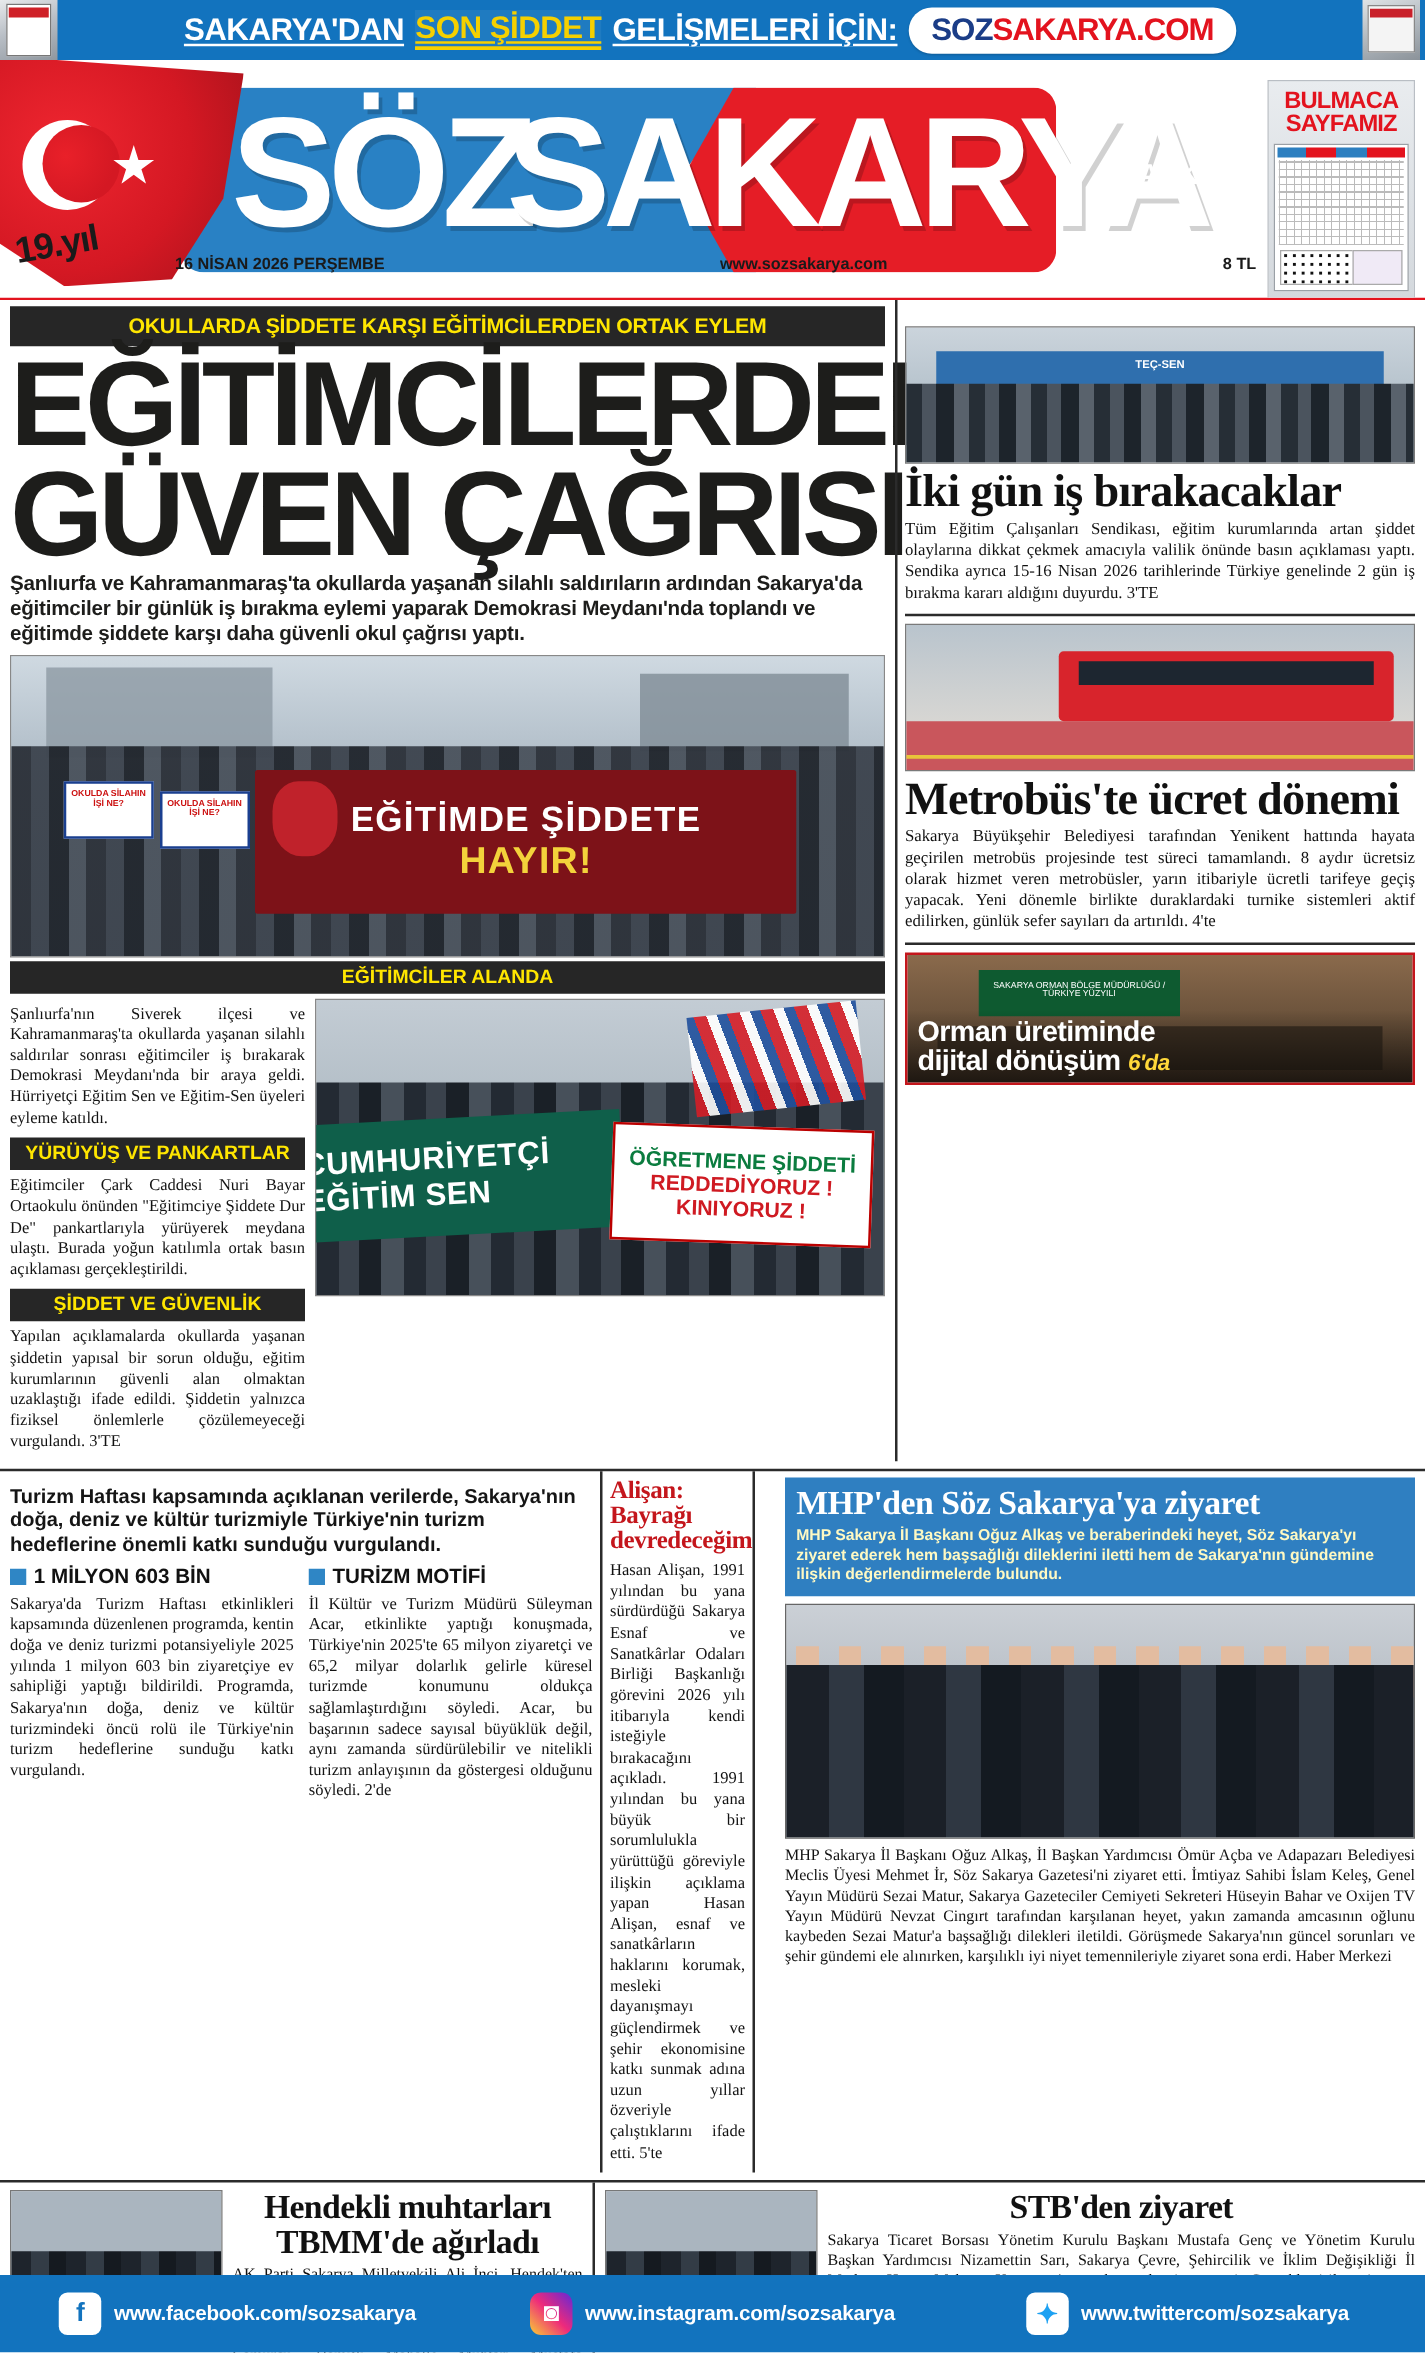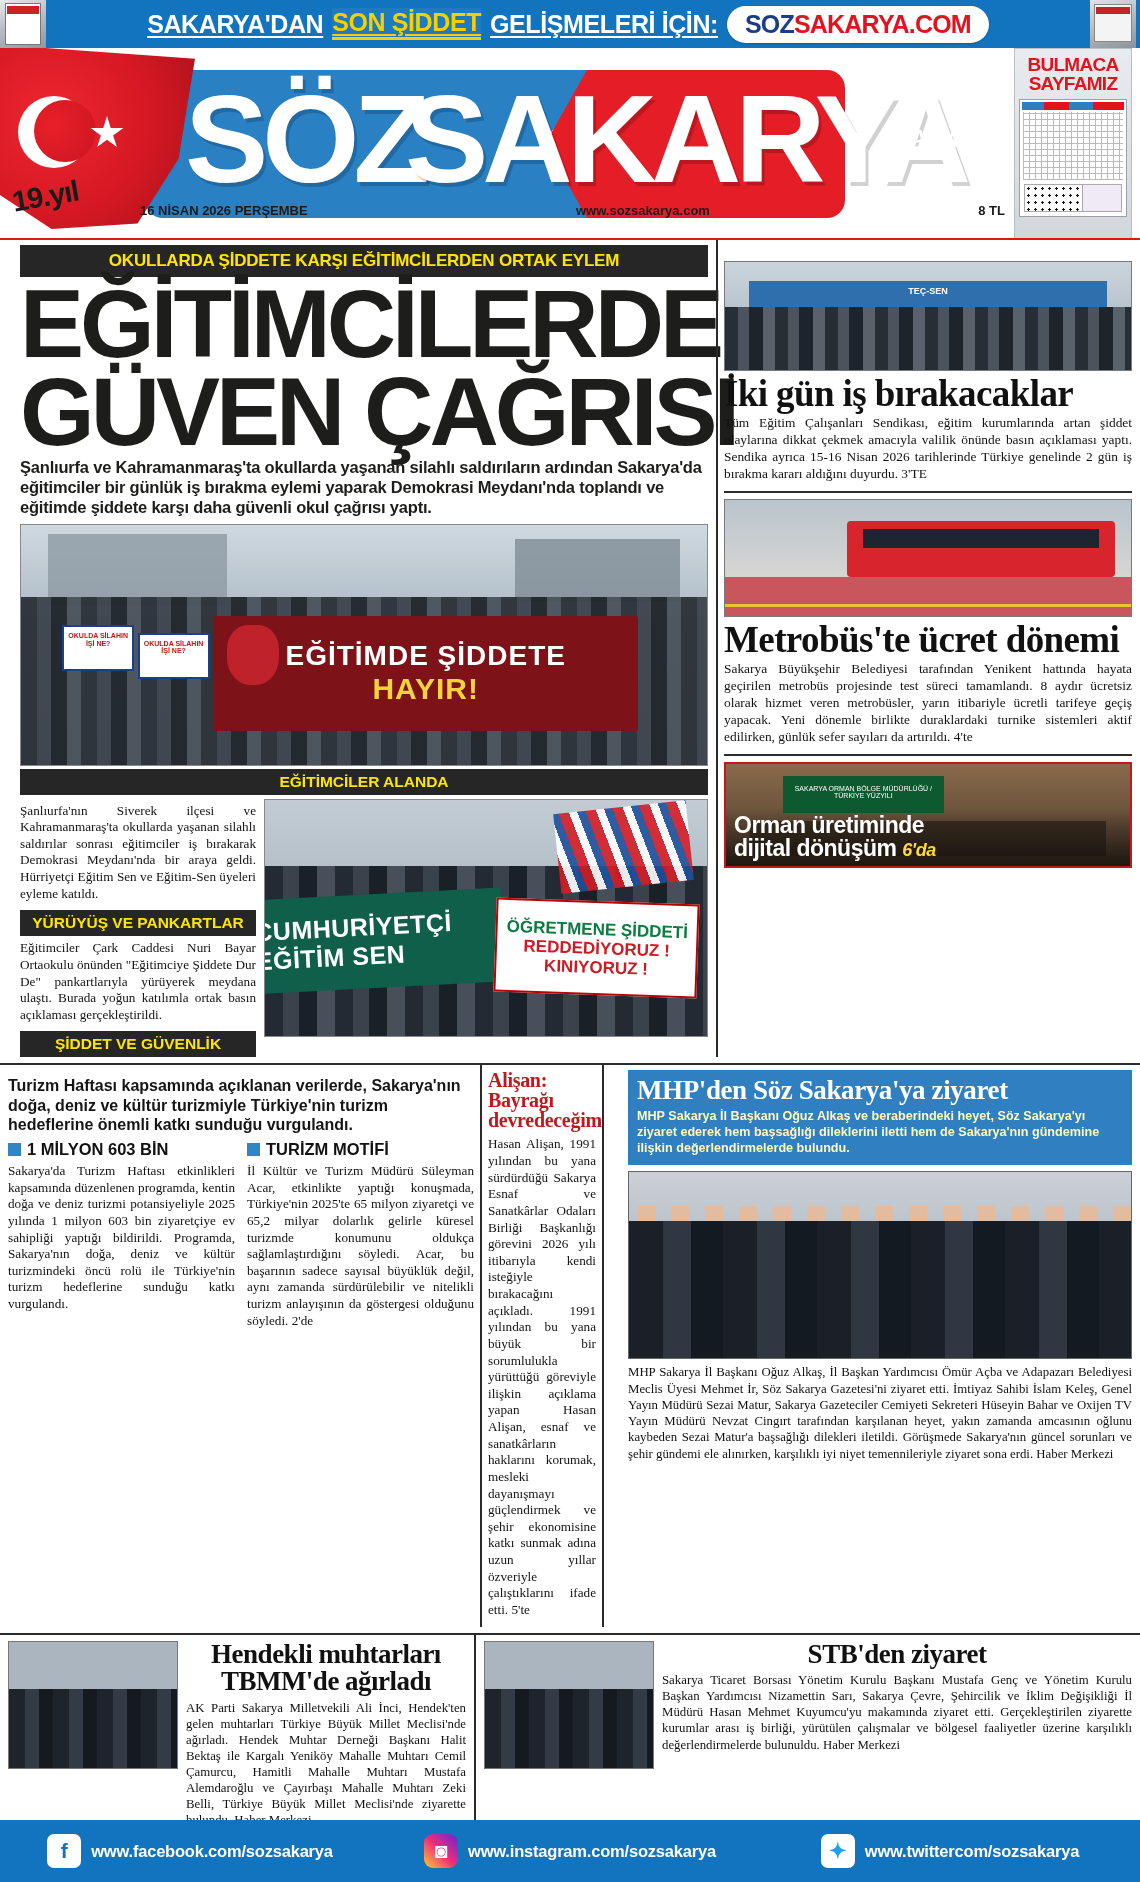--- a/index.html
+++ b/index.html
@@ -116,21 +116,21 @@
   .logo-sakarya {
     position:absolute; left: 405px; top: 28px; z-index: 5;
     font-size: 125px; font-weight: 800; color:#fff; letter-spacing:-6px;
     line-height: 1; text-shadow: 3px 4px 0 #0000002e;
   }
   .halkin {
     position:absolute; right: 95px; top: 78px; z-index: 6;
     color:#fff; font-size: 23px; font-weight: 700; letter-spacing: 0.5px;
   }
   .bulmaca-box {
-    position:absolute; right: 8px; top: 0; width: 118px; height: 215px;
+    position:absolute; right: 8px; top: 16px; width: 118px; height: 215px;
     background: linear-gradient(180deg,#e9ecef 0%,#cfd4d9 100%);
     border: 1px solid #b9bec4; z-index: 7;
   }
   .bulmaca-title {
     text-align:center; color:#e3131e; font-weight:800; font-size:19px;
     line-height: 1.02; padding-top: 6px; letter-spacing:-0.7px;
   }
   .bulmaca-thumb {
     margin: 5px 4px 0 4px; height: 118px; background:#fff;
     border:1px solid #9aa0a6; position:relative; overflow:hidden;
@@ -156,21 +156,21 @@
   }
   .dateline {
     position:absolute; left:140px; right: 135px; top: 155px; z-index: 8;
     display:flex; align-items:center; justify-content:space-between;
     font-size: 13px; font-weight: 700; color: #1a1a1a;
   }
   .rule-red { height:2px; background:#e3131e; margin: 0; }
 
   
   .content { display:flex; padding: 0; }
-  .col-left { width: 716px; padding: 5px 8px 0 20px; }
+  .col-left { width: 716px; padding: 5px 8px 0 8px; }
   .col-right { width: 424px; padding: 21px 8px 0 6px; border-left: 2px solid #2b2b2b; }
 
   .kicker {
     background:#262626; color:#ffe600; font-weight:800; font-size:17px;
     text-align:center; padding: 6px 4px; letter-spacing:-0.2px;
   }
   h1.headline {
     font-size: 96px; font-weight: 800; line-height: 0.85; letter-spacing: -4px;
     color:#1d1d1b; margin: 6px 0 2px 0; white-space: nowrap;
   }
@@ -456,20 +456,21 @@
       <div class="handprint"></div>
     </div>
     <div class="caption-bar">EĞİTİMCİLER ALANDA</div>
 
     <div class="lower-flex">
       <div class="lower-left">
         <div class="body-serif">Şanlıurfa'nın Siverek ilçesi ve Kahramanmaraş'ta okullarda yaşanan silahlı saldırılar sonrası eğitimciler iş bırakarak Demokrasi Meydanı'nda bir araya geldi. Hürriyetçi Eğitim Sen ve Eğitim-Sen üyeleri eyleme katıldı.</div>
         <div class="caption-bar">YÜRÜYÜŞ VE PANKARTLAR</div>
         <div class="body-serif">Eğitimciler Çark Caddesi Nuri Bayar Ortaokulu önünden "Eğitimciye Şiddete Dur De" pankartlarıyla yürüyerek meydana ulaştı. Burada yoğun katılımla ortak basın açıklaması gerçekleştirildi.</div>
         <div class="caption-bar">ŞİDDET VE GÜVENLİK</div>
+        <div class="body-serif">Yapılan açıklamalarda okullarda yaşanan şiddetin yapısal bir sorun olduğu, eğitim kurumlarının güvenli alan olmaktan uzaklaştığı ifade edildi. Şiddetin yalnızca fiziksel önlemlerle çözülemeyeceği vurgulandı. 3'TE</div>
       </div>
       <div class="lower-right">
         <div class="photo2">
           <div class="g1"></div>
           <div class="flagstrip"></div>
           <div class="green-ban">
             <div class="t1">CUMHURİYETÇİ</div>
             <div class="t2">EĞİTİM SEN</div>
           </div>
           <div class="white-ban">

